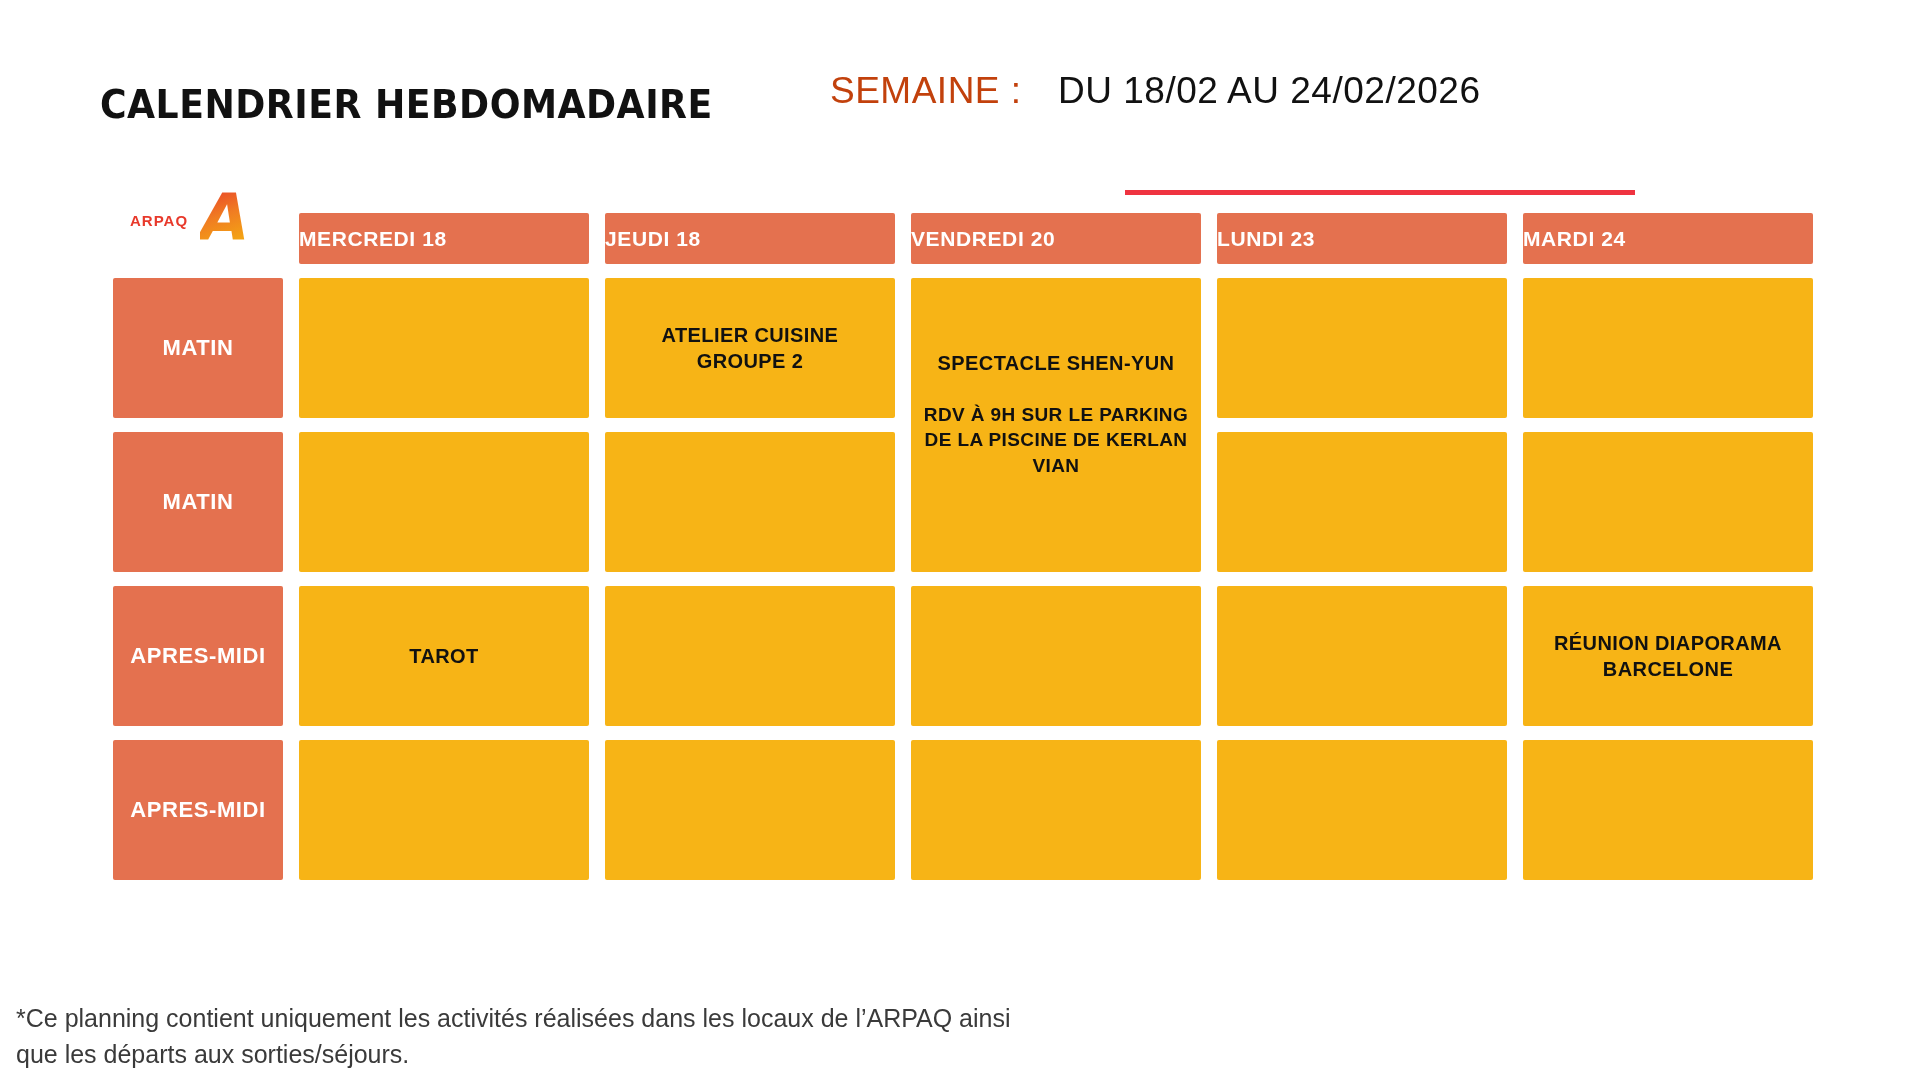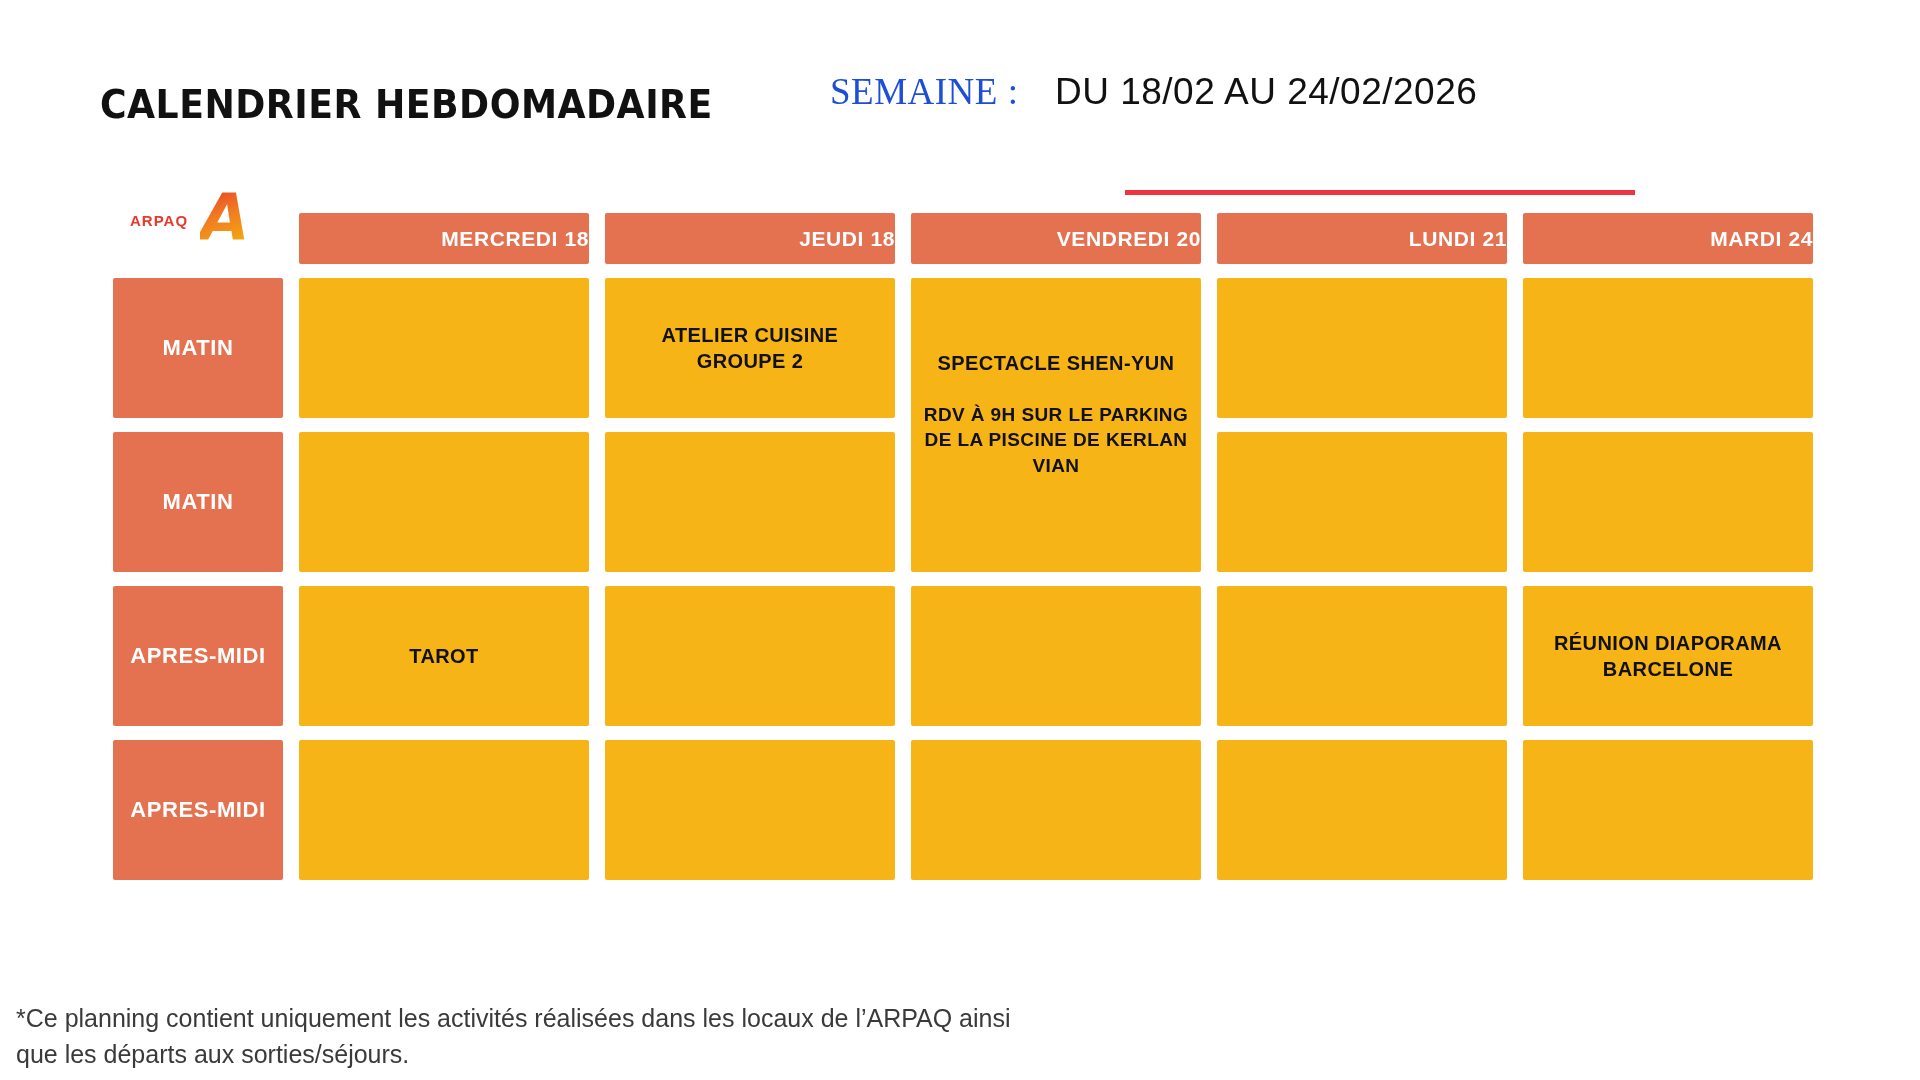--- a/index.html
+++ b/index.html
@@ -43,23 +43,23 @@
   }
 
   .week-wrap {
     position: absolute;
     left: 730px;
     top: 0px;
     white-space: nowrap;
   }
 
   .week-label {
-    font-family: Liberation Serif, serif;
+    font-family: Liberation Sans, sans-serif;
     font-size: 37px;
-    color: #1d4ed8;
+    color: #c2410c;
     letter-spacing: 0.5px;
   }
 
   .week-value {
     font-family: "Liberation Sans", sans-serif;
     font-size: 37px;
     color: #111111;
     letter-spacing: 0.5px;
     margin-left: 32px;
   }
@@ -122,21 +122,21 @@
 
   .corner-spacer {
     width: 170px;
     flex: 0 0 170px;
   }
 
   .day-head {
     flex: 1 1 0;
     background: #e4714f;
     color: #ffffff;
-    text-align: right;
+    text-align: left;
     font-weight: bold;
     font-size: 21px;
     letter-spacing: 0.6px;
     padding: 14px 0 13px 0;
     border-radius: 2px;
   }
 
   .slot-label {
     width: 170px;
     flex: 0 0 170px;
@@ -215,21 +215,21 @@
     <span class="logo-mark">A</span>
   </div>
 
   <div class="grid">
 
     <div class="row">
       <div class="corner-spacer"></div>
       <div class="day-head">MERCREDI 18</div>
       <div class="day-head">JEUDI 18</div>
       <div class="day-head">VENDREDI 20</div>
-      <div class="day-head">LUNDI 21</div>
+      <div class="day-head">LUNDI 23</div>
       <div class="day-head">MARDI 24</div>
     </div>
 
     <div class="row r1">
       <div class="slot-label">MATIN</div>
       <div class="cell"></div>
       <div class="cell">ATELIER CUISINE GROUPE 2</div>
       <div class="cell tall">
         <div class="line1">SPECTACLE SHEN-YUN</div>
         <div class="line2">RDV À 9H SUR LE PARKING DE LA PISCINE DE KERLAN VIAN</div>

